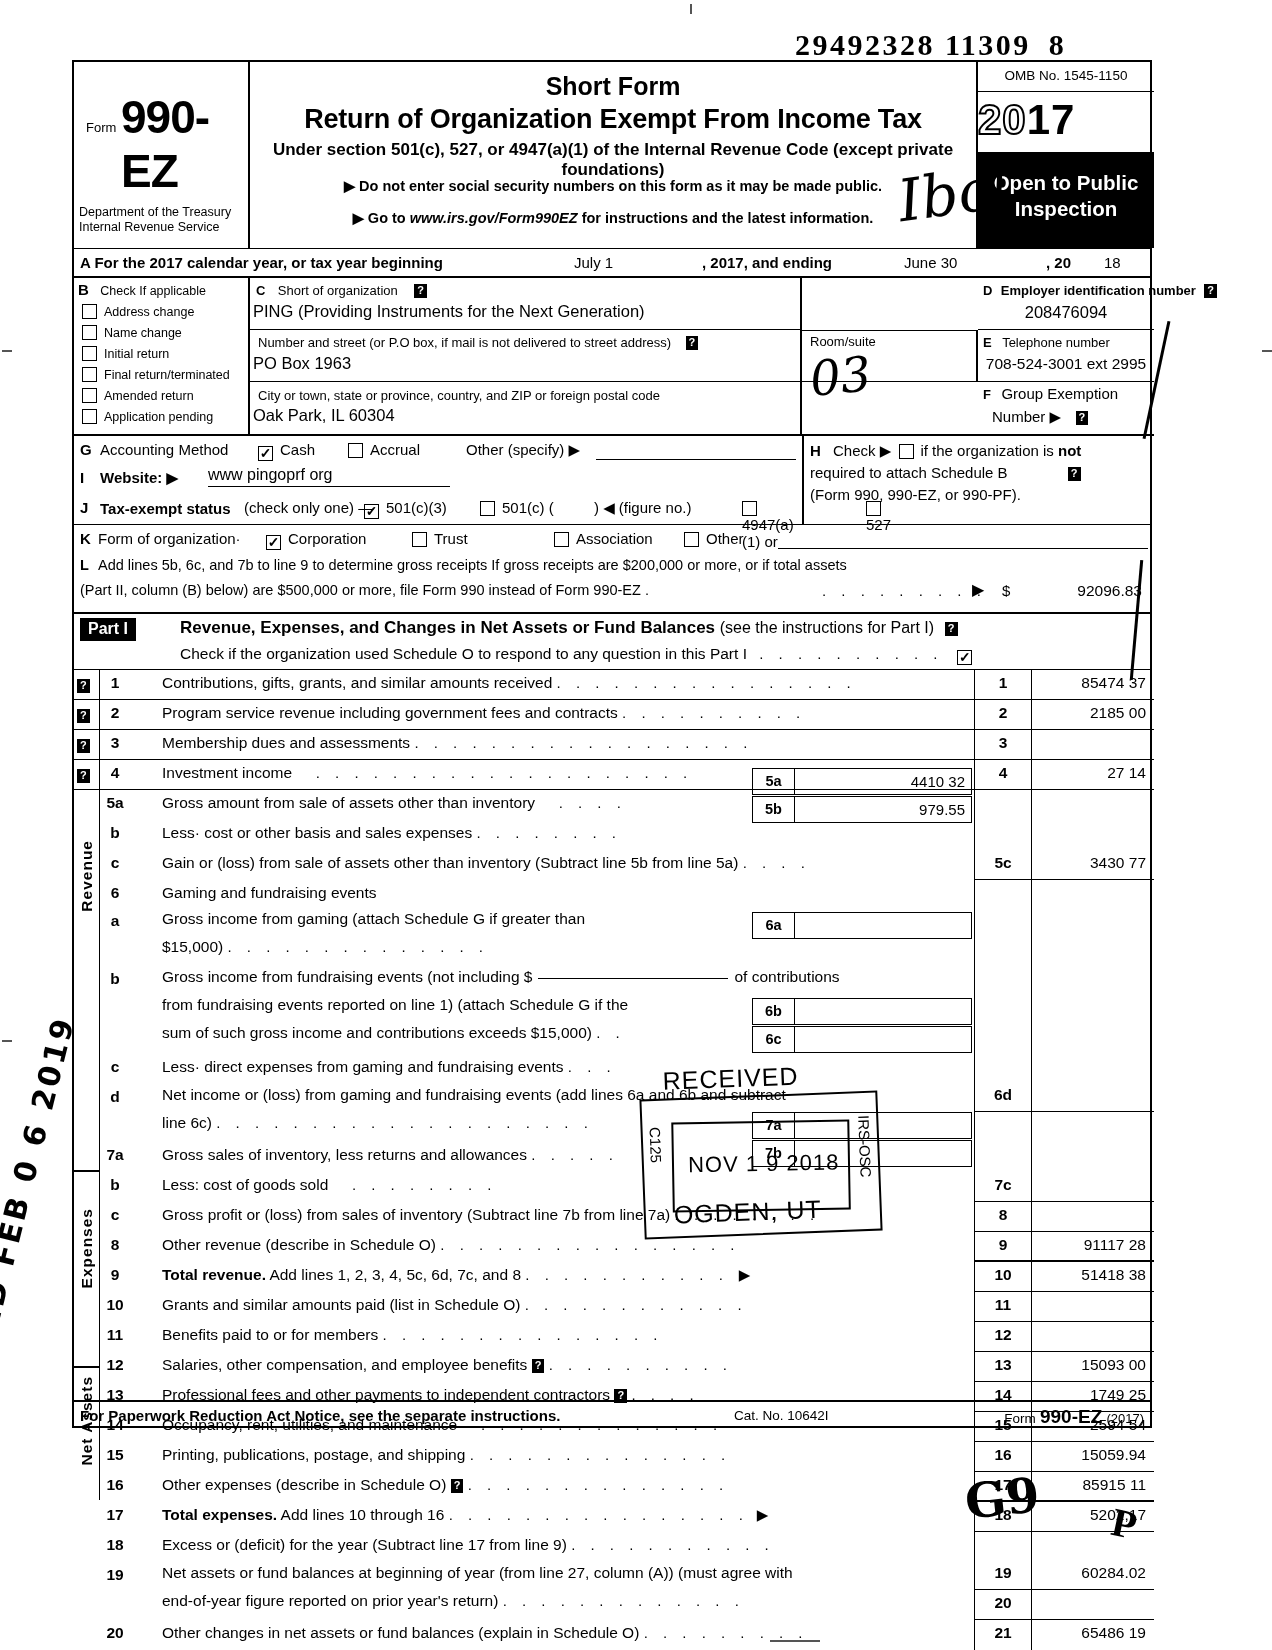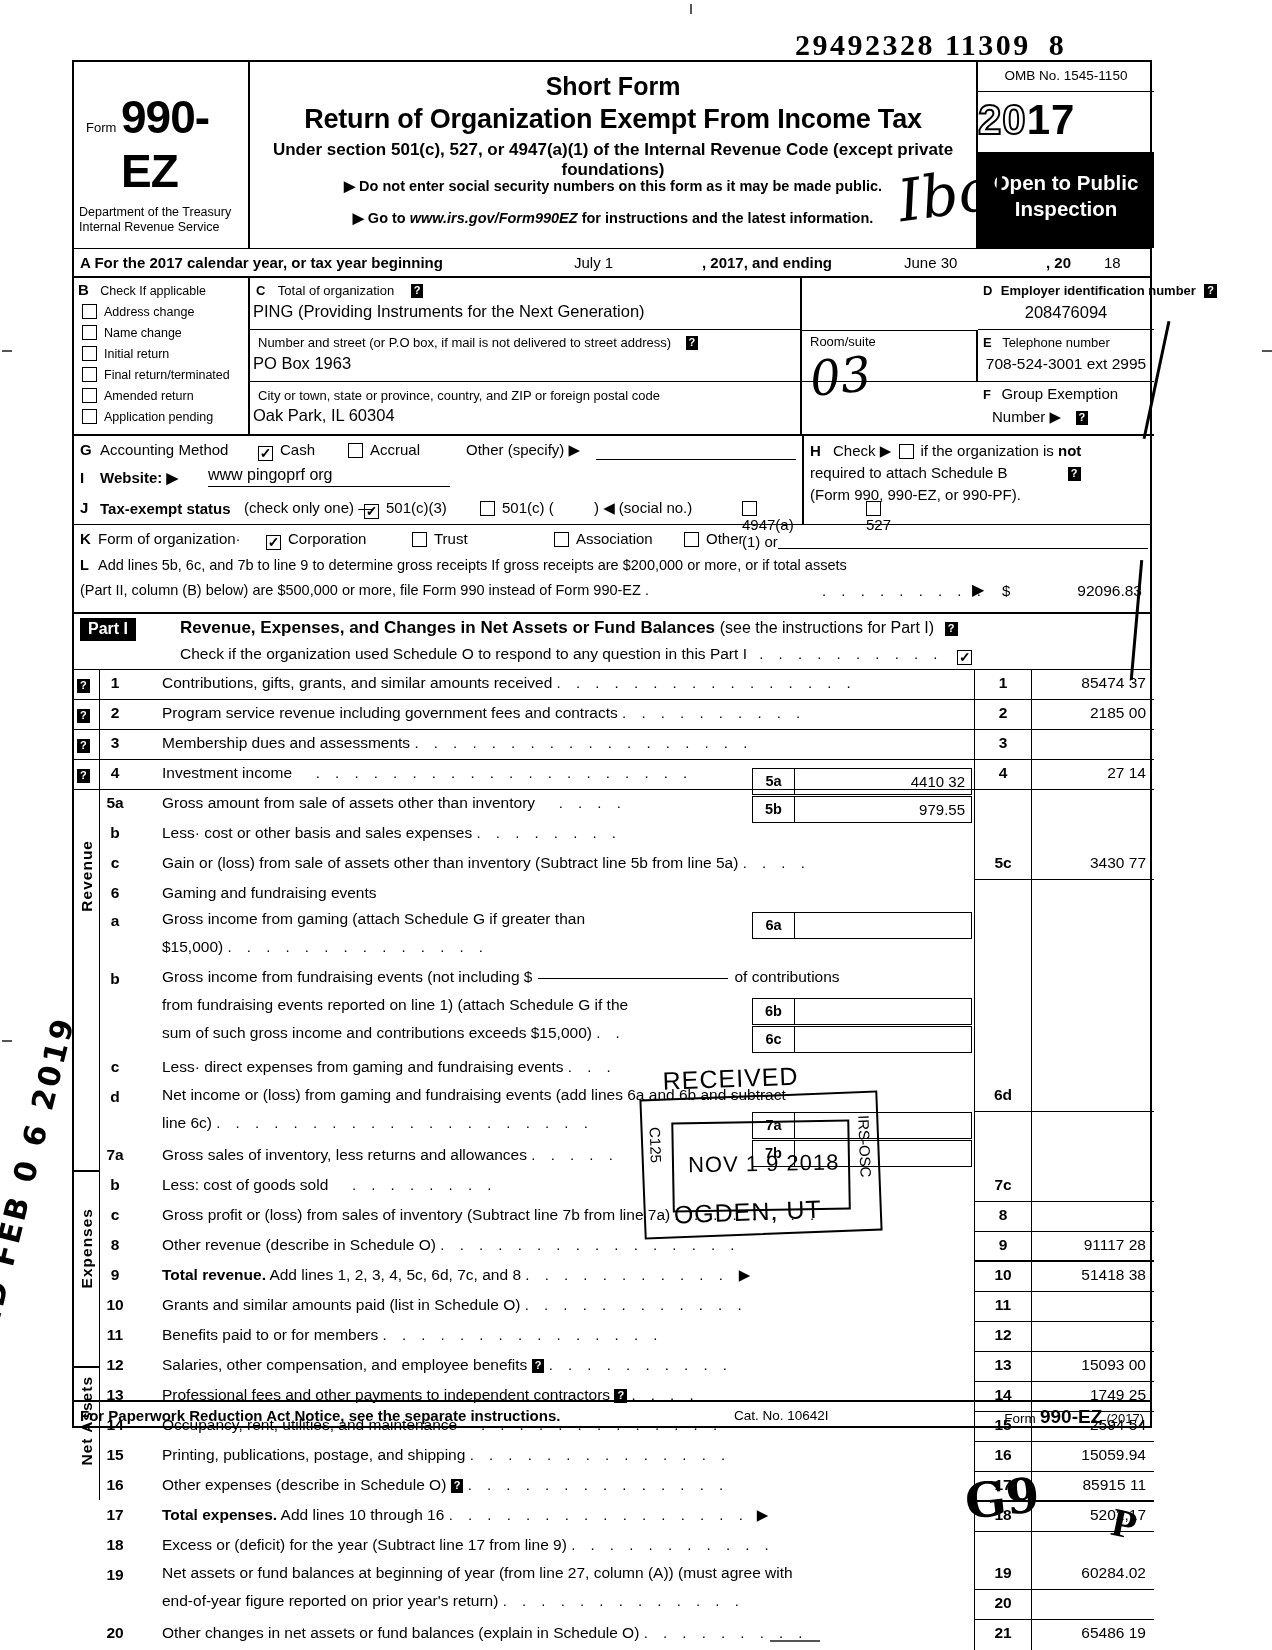--- a/index.html
+++ b/index.html
@@ -243,21 +243,21 @@
         <div class="cbrow" style="top:68px"><span class="cbox"></span><span>Initial return</span></div>
         <div class="cbrow" style="top:89px"><span class="cbox"></span><span>Final return/terminated</span></div>
         <div class="cbrow" style="top:110px"><span class="cbox"></span><span>Amended return</span></div>
         <div class="cbrow" style="top:131px"><span class="cbox"></span><span>Application pending</span></div>
       </div>
 
       <div class="colC">
         <div class="subrow" style="top:0;height:52px;border-bottom:1.4px solid #000;">
           <div style="position:absolute;left:6px;top:3px;">
             <span class="cell-lab bold">C</span>
-            <span class="cell-lab" style="margin-left:8px">Total of organization</span>
+            <span class="cell-lab" style="margin-left:8px">Short of organization</span>
             <span class="qm" style="margin-left:12px">?</span>
           </div>
           <div class="cell-val" style="position:absolute;left:3px;top:24px;">PING (Providing Instruments for the Next Generation)</div>
         </div>
         <div class="subrow" style="top:52px;height:52px;border-bottom:1.4px solid #000;">
           <div style="position:absolute;left:8px;top:3px;">
             <span class="cell-lab">Number and street (or P.O  box, if mail is not delivered to street address)</span>
             <span class="qm" style="margin-left:10px">?</span>
           </div>
           <div class="cell-val" style="position:absolute;left:3px;top:24px;">PO Box 1963</div>
@@ -324,21 +324,21 @@
     <div class="rowJ">
       <span class="bold" style="position:absolute;left:6px;top:5px;">J</span>
       <span class="bold" style="position:absolute;left:26px;top:6px;">Tax-exempt status</span>
       <span style="position:absolute;left:170px;top:5px;">(check only one) —</span>
       <span style="position:absolute;left:290px;top:5px;">
         <span class="cbox" style="position:relative;text-align:center;font-size:14px;line-height:13px;font-weight:bold;">✓</span><span>501(c)(3)</span>
       </span>
       <span style="position:absolute;left:406px;top:5px;">
         <span class="cbox"></span><span>501(c) (</span>
       </span>
-      <span style="position:absolute;left:520px;top:5px;">)  ◀ (social no.)</span>
+      <span style="position:absolute;left:520px;top:5px;">)  ◀ (figure no.)</span>
       <span style="position:absolute;left:668px;top:5px;">
         <span class="cbox"></span><span>4947(a)(1) or</span>
       </span>
       <span style="position:absolute;left:792px;top:5px;">
         <span class="cbox" style="margin-right:2px"></span><span>527</span>
       </span>
     </div>
 
     <div class="rowH">
       <div>

